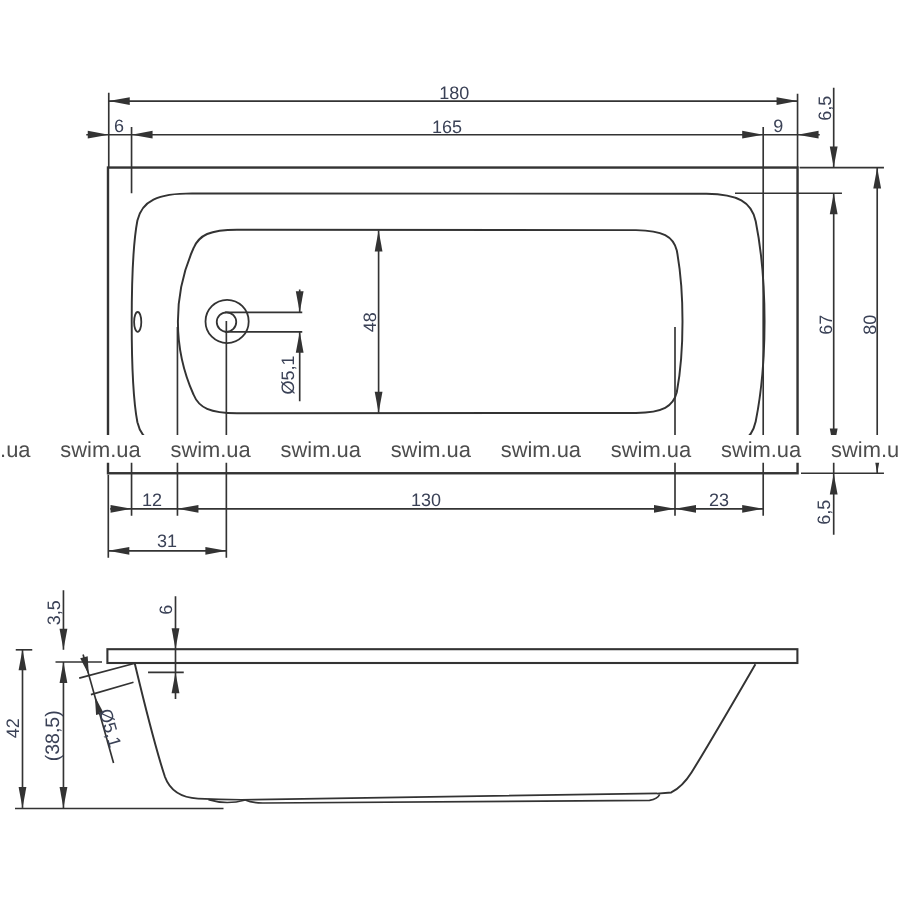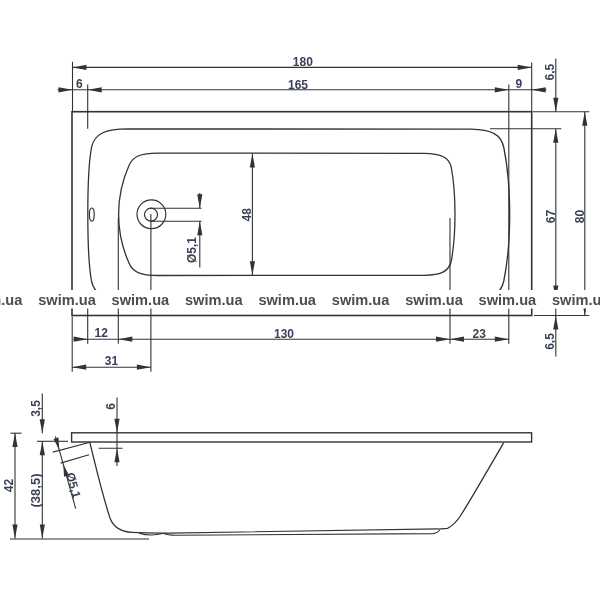--- a/index.html
+++ b/index.html
@@ -1,16 +1,16 @@
 <!DOCTYPE html>
 <html><head>
 <meta charset="utf-8">
 <style>
 html,body{margin:0;padding:0;background:#ffffff;}
-#wrap{width:600px;height:600px;position:relative;background:#fef9c3;font-weight:bold;}
+#wrap{width:600px;height:600px;position:relative;background:#fef9c3;}
 text{font-family:"Liberation Sans",sans-serif;}
 .dim{font-size:12px;fill:#3a4156;}
 .wm{font-size:14.6px;fill:#4d4d4d;}
 </style>
 </head>
 <body>
 <div id="wrap">
 <svg width="600" height="600" viewBox="0 0 600 600" xmlns="http://www.w3.org/2000/svg">
 <rect x="0" y="0" width="600" height="600" fill="#ffffff"></rect>
 <g stroke="#333333" stroke-width="1.1" fill="none" stroke-linecap="butt">

